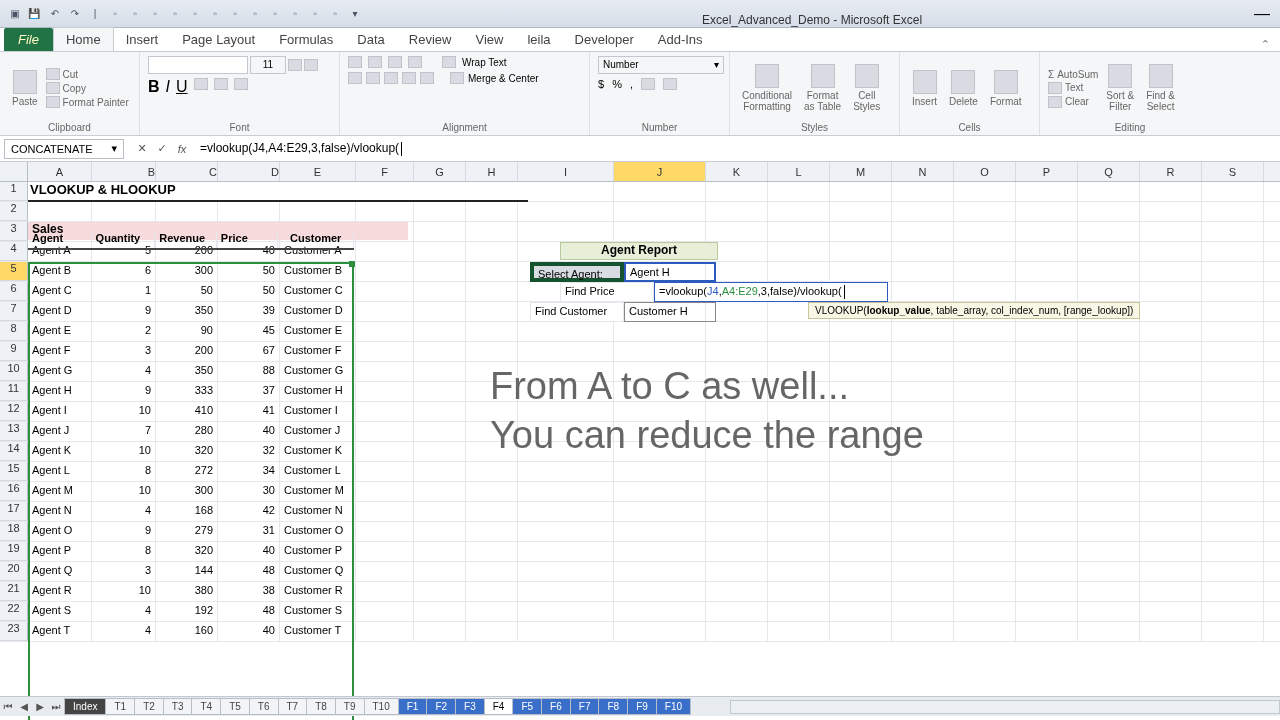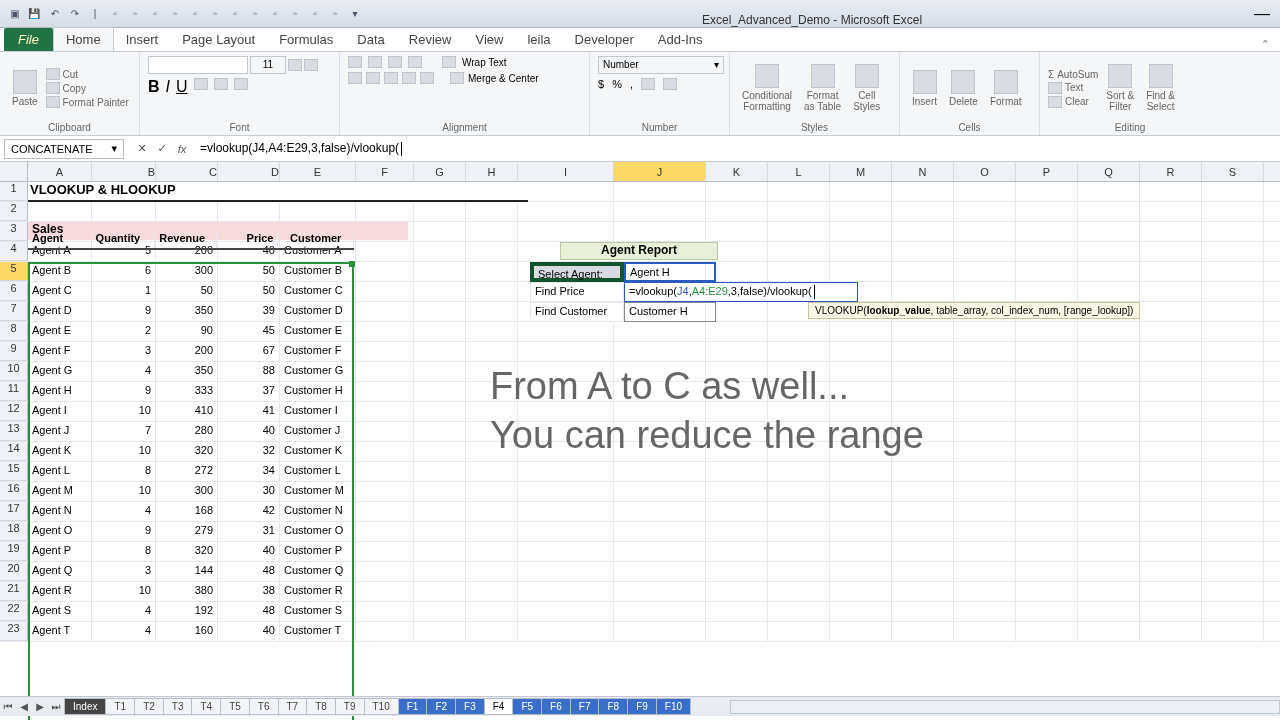--- a/index.html
+++ b/index.html
@@ -826,31 +826,31 @@
         <div class="cell cS"></div>
       </div>
     </div>
 
   <div class="merged-title">VLOOKUP &amp; HLOOKUP</div>
   <div class="sales-block-title">Sales</div>
   <div class="sales-headers">
     <div class="cell cA">Agent</div>
     <div class="cell cB" style="text-align:left">Quantity</div>
     <div class="cell cC" style="text-align:left">Revenue</div>
-    <div class="cell cD" style="text-align:right">Price</div>
+    <div class="cell cD" style="text-align:left">Price</div>
     <div class="cell cE" style="text-align:center">Customer</div>
   </div>
 
   <div class="agent-title">Agent Report</div>
 
   <div class="report-row" style="left:530px;top:100px">
     <div class="report-label">Select Agent:</div>
     <div class="report-val select-val">Agent H</div>
   </div>
-  <div class="report-row" style="left:530px;top:120px">
+  <div class="report-row" style="left:560px;top:120px">
     <div class="report-label" style="background:#fff;border:1px solid #e4e7eb">Find Price</div>
     <div class="editing-cell">
       <span style="color:#000">=vlookup(</span><span style="color:#2b5bbf">J4</span><span>,</span><span style="color:#2b8f3e">A4:E29</span><span>,3,false)/vlookup(</span><span class="cursor-caret"></span>
     </div>
   </div>
   <div class="report-row" style="left:530px;top:140px">
     <div class="report-label" style="background:#fff;border:1px solid #e4e7eb">Find Customer</div>
     <div class="report-val" style="border:1px solid #888">Customer H</div>
   </div>
 

